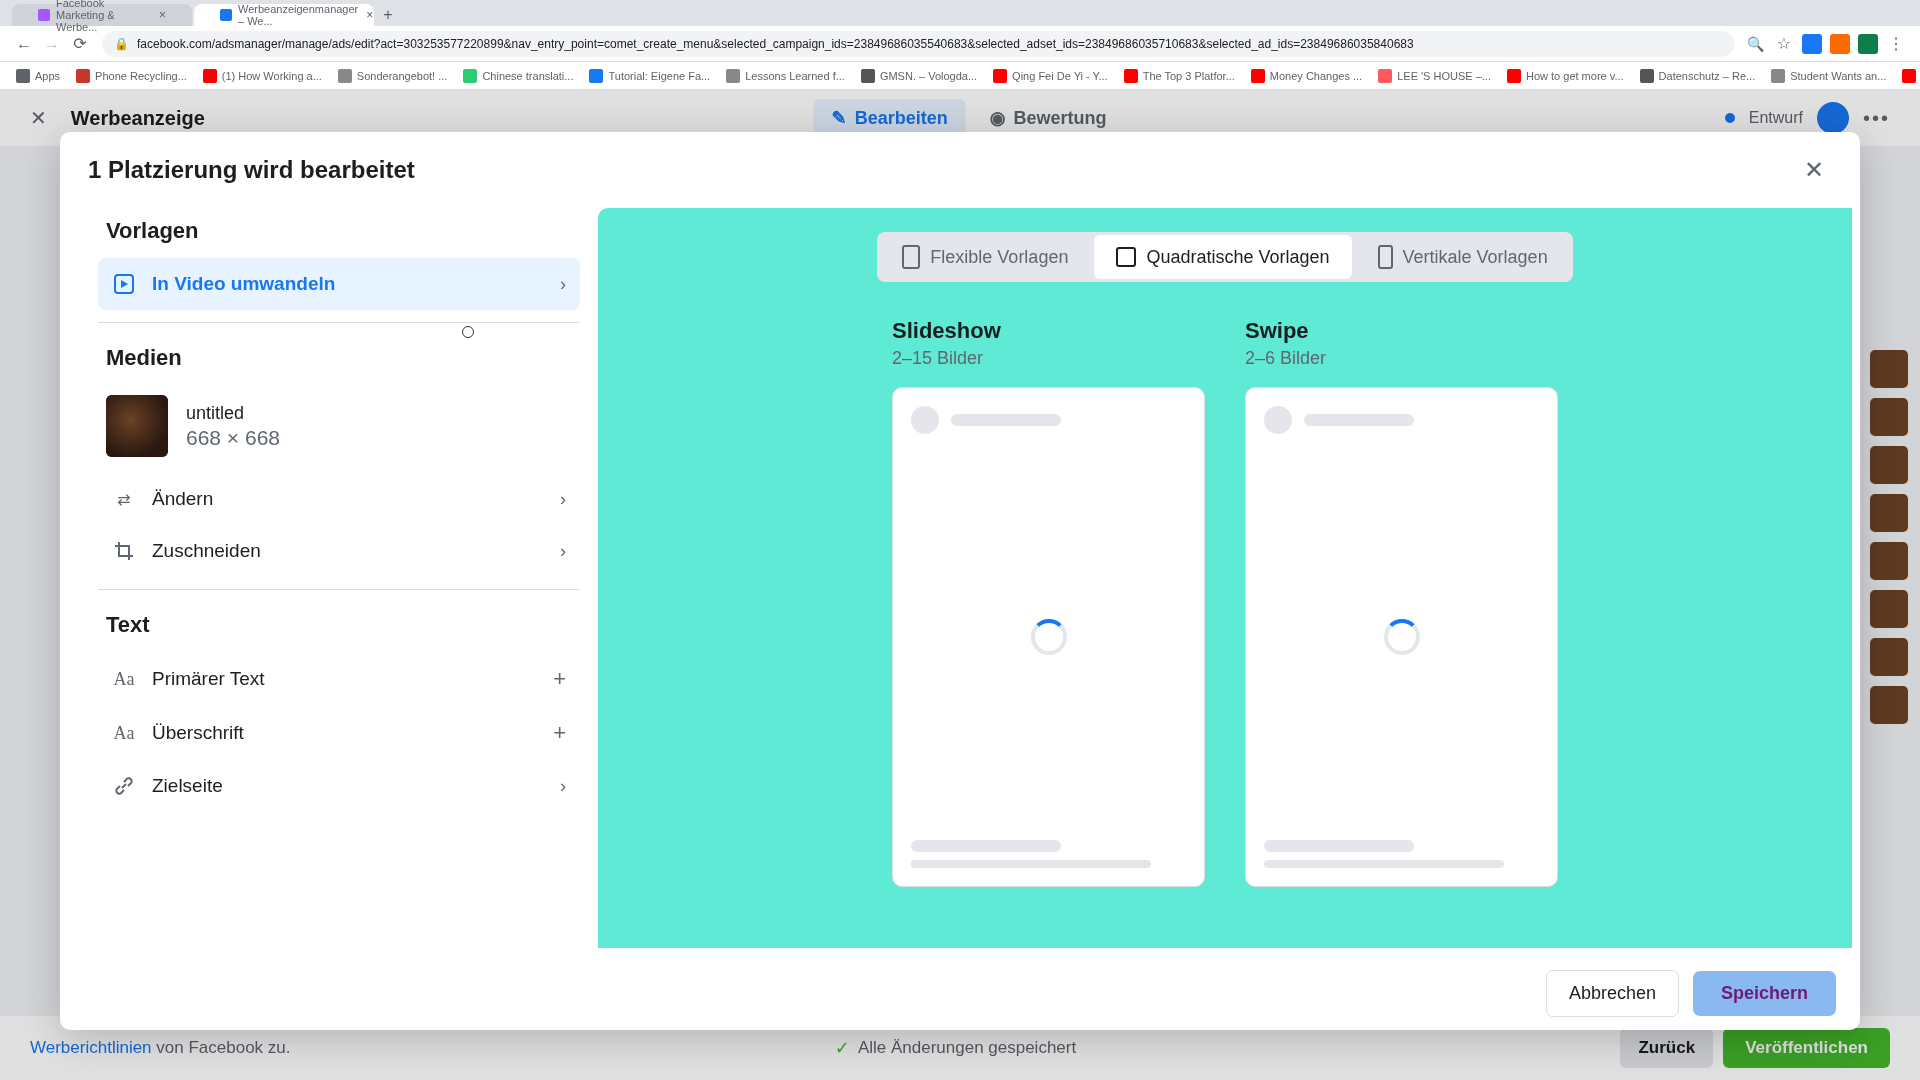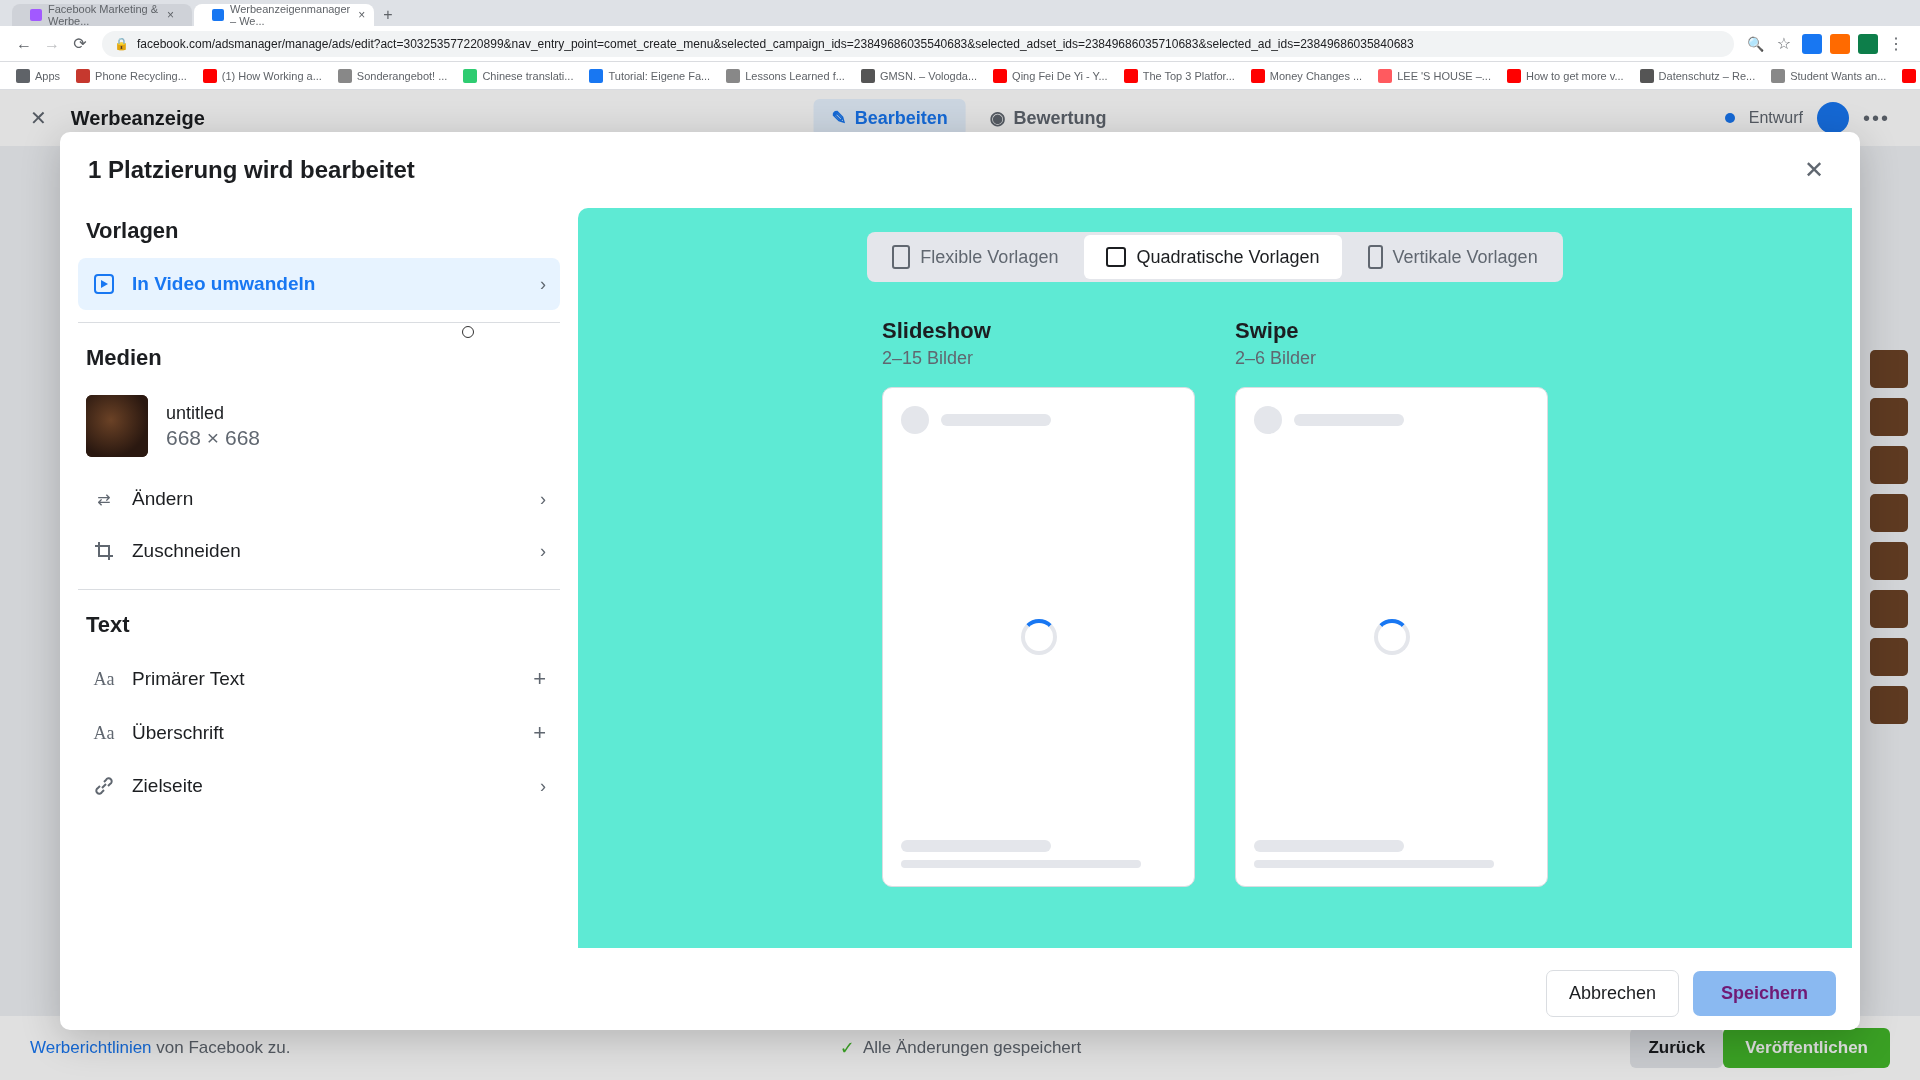--- a/index.html
+++ b/index.html
@@ -1,20 +1,20 @@
 <!DOCTYPE html>
 <html><head>
 <meta charset="utf-8">
 <style>
 * { margin: 0; padding: 0; box-sizing: border-box; font-family: -apple-system, BlinkMacSystemFont, "Segoe UI", Helvetica, Arial, sans-serif; }
 body { width: 1920px; height: 1080px; overflow: hidden; background: #f5f5f5; position: relative; }
 
 
 .browser-top { height: 26px; background: #dee1e6; display: flex; align-items: flex-end; padding-left: 12px; }
-.tab { height: 22px; background: #fff; border-radius: 8px 8px 0 0; display: flex; align-items: center; padding: 0 18px; font-size: 11px; color: #5f6368; margin-right: 2px; max-width: 180px; }
+.tab { height: 22px; background: #fff; border-radius: 8px 8px 0 0; display: flex; align-items: center; padding: 0 26px; font-size: 11px; color: #5f6368; margin-right: 2px; max-width: 180px; }
 .tab.inactive { background: #cfd2d8; }
 .tab .favicon { width: 12px; height: 12px; border-radius: 2px; margin-right: 6px; flex-shrink: 0; }
 .tab .tab-close { margin-left: 8px; font-size: 12px; color: #5f6368; }
 .new-tab { width: 24px; height: 22px; display: flex; align-items: center; justify-content: center; color: #5f6368; font-size: 16px; }
 
 .addr-bar { height: 36px; background: #fff; display: flex; align-items: center; padding: 0 10px; border-bottom: 1px solid #dadce0; }
 .nav-btn { width: 28px; height: 28px; display: flex; align-items: center; justify-content: center; color: #5f6368; }
 .addr-input { flex: 1; height: 26px; background: #f1f3f4; border-radius: 13px; display: flex; align-items: center; padding: 0 12px; font-size: 12px; color: #202124; margin: 0 8px; }
 .addr-input .lock { margin-right: 8px; color: #5f6368; }
 .ext-icon { width: 20px; height: 20px; border-radius: 3px; margin: 0 4px; }
@@ -34,35 +34,35 @@
 .bg-tab.review { color: #606770; }
 .bg-status { margin-left: auto; display: flex; align-items: center; gap: 14px; }
 .status-dot { width: 10px; height: 10px; border-radius: 50%; background: #1877f2; }
 .status-txt { font-size: 16px; color: #606770; }
 .avatar { width: 32px; height: 32px; border-radius: 50%; background: #1877f2; }
 .more-dots { font-size: 20px; color: #606770; letter-spacing: 2px; }
 
 .bg-footer { position: absolute; bottom: 0; left: 0; right: 0; height: 64px; background: #fff; display: flex; align-items: center; padding: 0 30px; justify-content: space-between; }
 .saved-status { display: flex; align-items: center; gap: 8px; color: #606770; font-size: 17px; }
 .check-ico { color: #42b72a; font-size: 18px; }
-.footer-btns { display: flex; gap: 0; align-items: center; }
+.footer-btns { display: flex; gap: 10px; align-items: center; }
 .btn-back { padding: 10px 18px; font-size: 17px; color: #1c1e21; background: #e4e6eb; border-radius: 6px; font-weight: 600; }
 .btn-publish { padding: 10px 22px; font-size: 17px; color: #fff; background: #42b72a; border-radius: 6px; font-weight: 600; }
 .policy-txt { font-size: 17px; color: #606770; }
 .policy-txt .link { color: #1877f2; }
 
 .overlay { position: absolute; top: 90px; left: 0; right: 0; bottom: 0; background: rgba(0,0,0,0.12); }
 
 
 .modal { position: absolute; top: 132px; left: 60px; right: 60px; bottom: 50px; background: #fff; border-radius: 10px; box-shadow: 0 8px 40px rgba(0,0,0,0.2); display: flex; flex-direction: column; overflow: hidden; justify-content: space-between; }
 .modal-header { height: 76px; display: flex; align-items: center; padding: 0 28px; }
 .modal-title { font-size: 24px; font-weight: 700; color: #1c1e21; }
 .modal-close { margin-left: auto; width: 36px; height: 36px; display: flex; align-items: center; justify-content: center; font-size: 24px; color: #606770; }
 
-.modal-body { flex: 1; display: flex; overflow: hidden; }
+.modal-body { flex: 1; display: flex; overflow: hidden; padding-left: 20px; }
 .sidebar { width: 518px; padding: 0 18px 0 18px; overflow-y: auto; }
 .section-title { font-size: 22px; font-weight: 700; color: #1c1e21; padding: 10px 8px 14px; }
 .row-item { display: flex; align-items: center; padding: 14px 14px; border-radius: 8px; cursor: pointer; }
 .row-item.active { background: #e7f3ff; }
 .row-item.active .row-label { color: #1877f2; font-weight: 700; }
 .row-ico { width: 24px; height: 24px; display: flex; align-items: center; justify-content: center; margin-right: 16px; color: #606770; flex-shrink: 0; }
 .row-item.active .row-ico { color: #1877f2; }
 .row-label { font-size: 19px; color: #1c1e21; flex: 1; }
 .row-chev { color: #606770; font-size: 18px; }
 .row-plus { color: #606770; font-size: 22px; font-weight: 300; }

